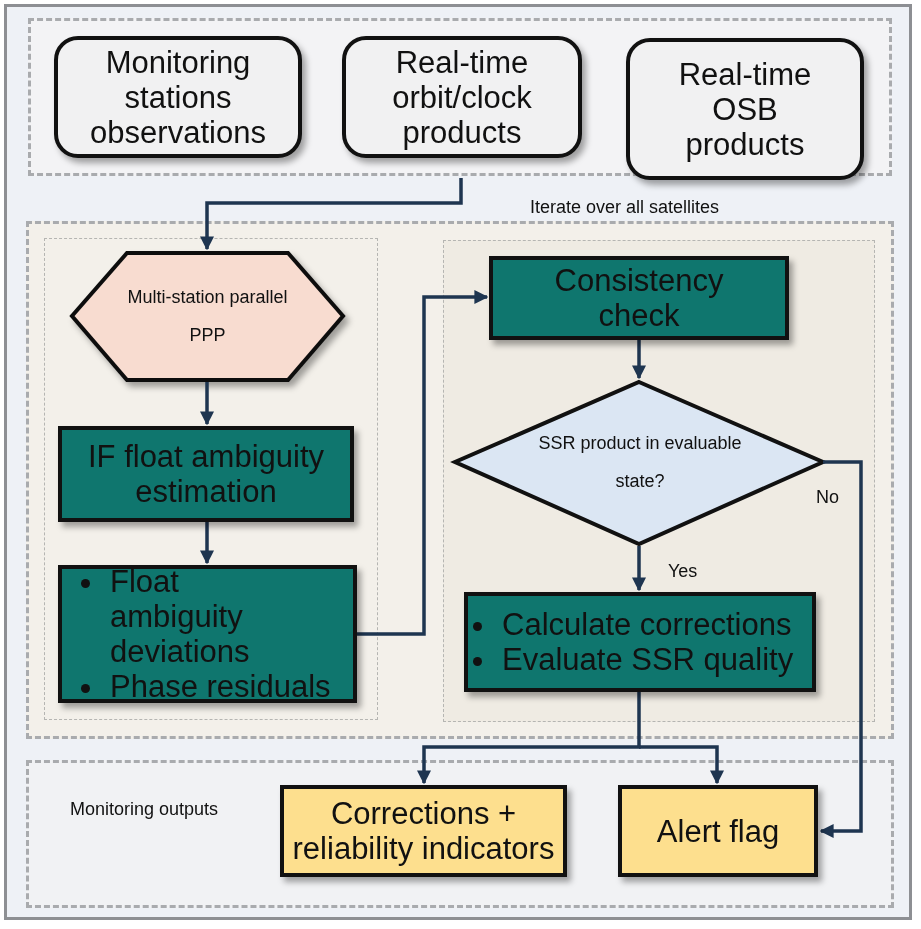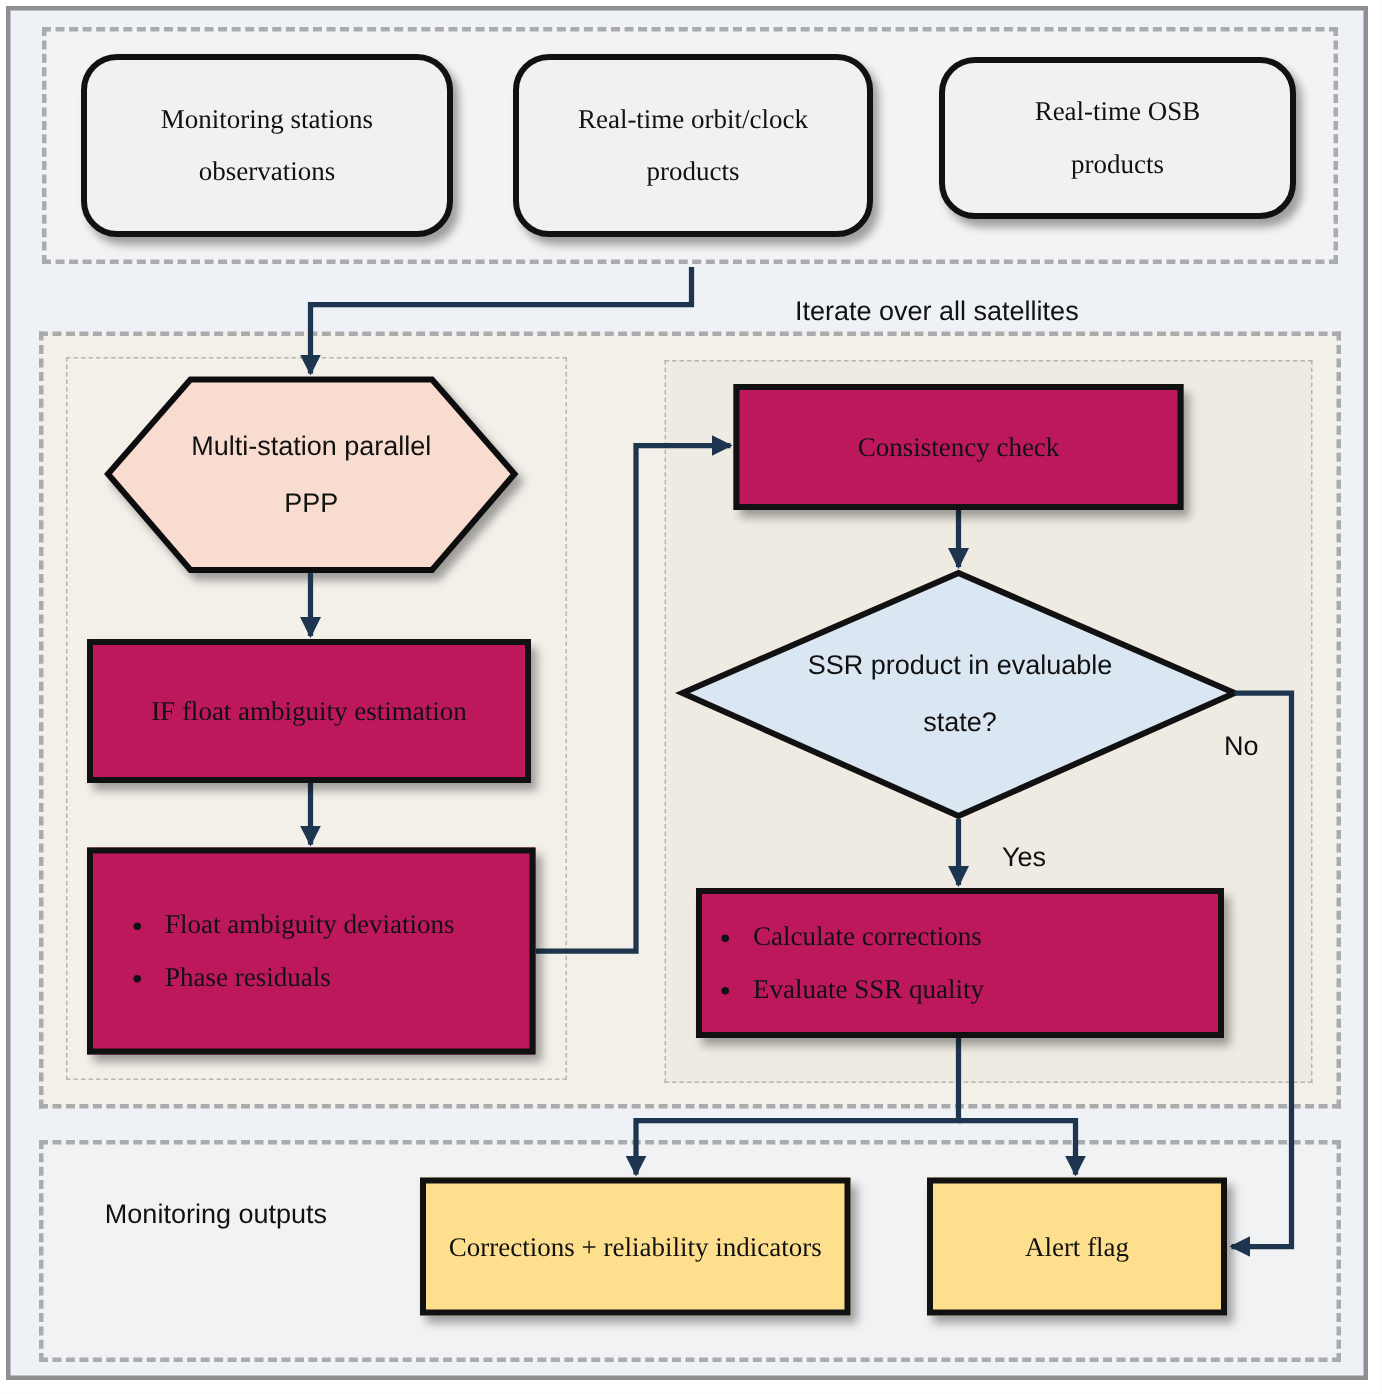--- a/index.html
+++ b/index.html
@@ -3,24 +3,24 @@
 <meta charset="utf-8">
 <style>
   html, body { margin:0; padding:0; background:#ffffff; }
   body { width:921px; height:929px; position:relative; overflow:hidden;
          font-family:"Liberation Sans", sans-serif; color:#111; }
   .frame { position:absolute; left:4px; top:4px; width:908px; height:916px;
            border:3px solid #8d8f93; background:#eef1f6; box-sizing:border-box; }
   .group { position:absolute; border:3px dashed #a9abae; box-sizing:border-box; }
   .subgroup { position:absolute; border:1.5px dashed #b5b5b2; box-sizing:border-box; }
   .node { position:absolute; box-sizing:border-box; display:flex; align-items:center;
-          justify-content:center; text-align:center; font-size:18px; line-height:35px;
-          border:4px solid #111; box-shadow:4px 5px 6px rgba(0,0,0,0.35);font-family:Liberation Serif, serif; }
+          justify-content:center; text-align:center; font-size:31px; line-height:35px;
+          border:4px solid #111; box-shadow:4px 5px 6px rgba(0,0,0,0.35); }
   .rounded { border-radius:24px; background:#f1f1f2; }
-  .green { background:#be185d; }
+  .green { background:#0f766e; }
   .yellow { background:#fddf8e; }
   .label { position:absolute; font-size:18px; line-height:35px; }
   .bullets { text-align:left; justify-content:flex-start; padding-left:12px; }
   .bullets ul { margin:0; padding:0 0 0 32px; list-style:disc; }
   .bullets li { padding-left:4px; }
   svg.overlay { position:absolute; left:0; top:0; pointer-events:none; }
   .shape-text { position:absolute; display:flex; align-items:center; justify-content:center;
                 text-align:center; font-size:18px; line-height:38px; }
 </style>
 </head>
@@ -28,21 +28,21 @@
 
 <div class="frame"></div>
 
 <div class="group" style="left:28px;top:18px;width:864px;height:158px;background:#f3f3f5;"></div>
 <div class="node rounded" style="left:54px;top:36px;width:248px;height:122px;">
   <span style="width:200px;">Monitoring stations observations</span>
 </div>
 <div class="node rounded" style="left:342px;top:36px;width:240px;height:122px;">
   <span style="width:170px;">Real-time orbit/clock products</span>
 </div>
-<div class="node rounded" style="left:626px;top:38px;width:238px;height:108px;">
+<div class="node rounded" style="left:626px;top:38px;width:238px;height:142px;">
   <span style="width:140px;">Real-time OSB products</span>
 </div>
 
 <div class="label" style="left:530px;top:190px;">Iterate over all satellites</div>
 
 <div class="group" style="left:26px;top:221px;width:868px;height:518px;background:#f3f0ea;"></div>
 <div class="subgroup" style="left:44px;top:238px;width:334px;height:482px;"></div>
 <div class="subgroup" style="left:443px;top:240px;width:432px;height:482px;background:#efebe3;"></div>
 
 <div class="group" style="left:26px;top:760px;width:868px;height:148px;background:#f1f2f4;"></div>

